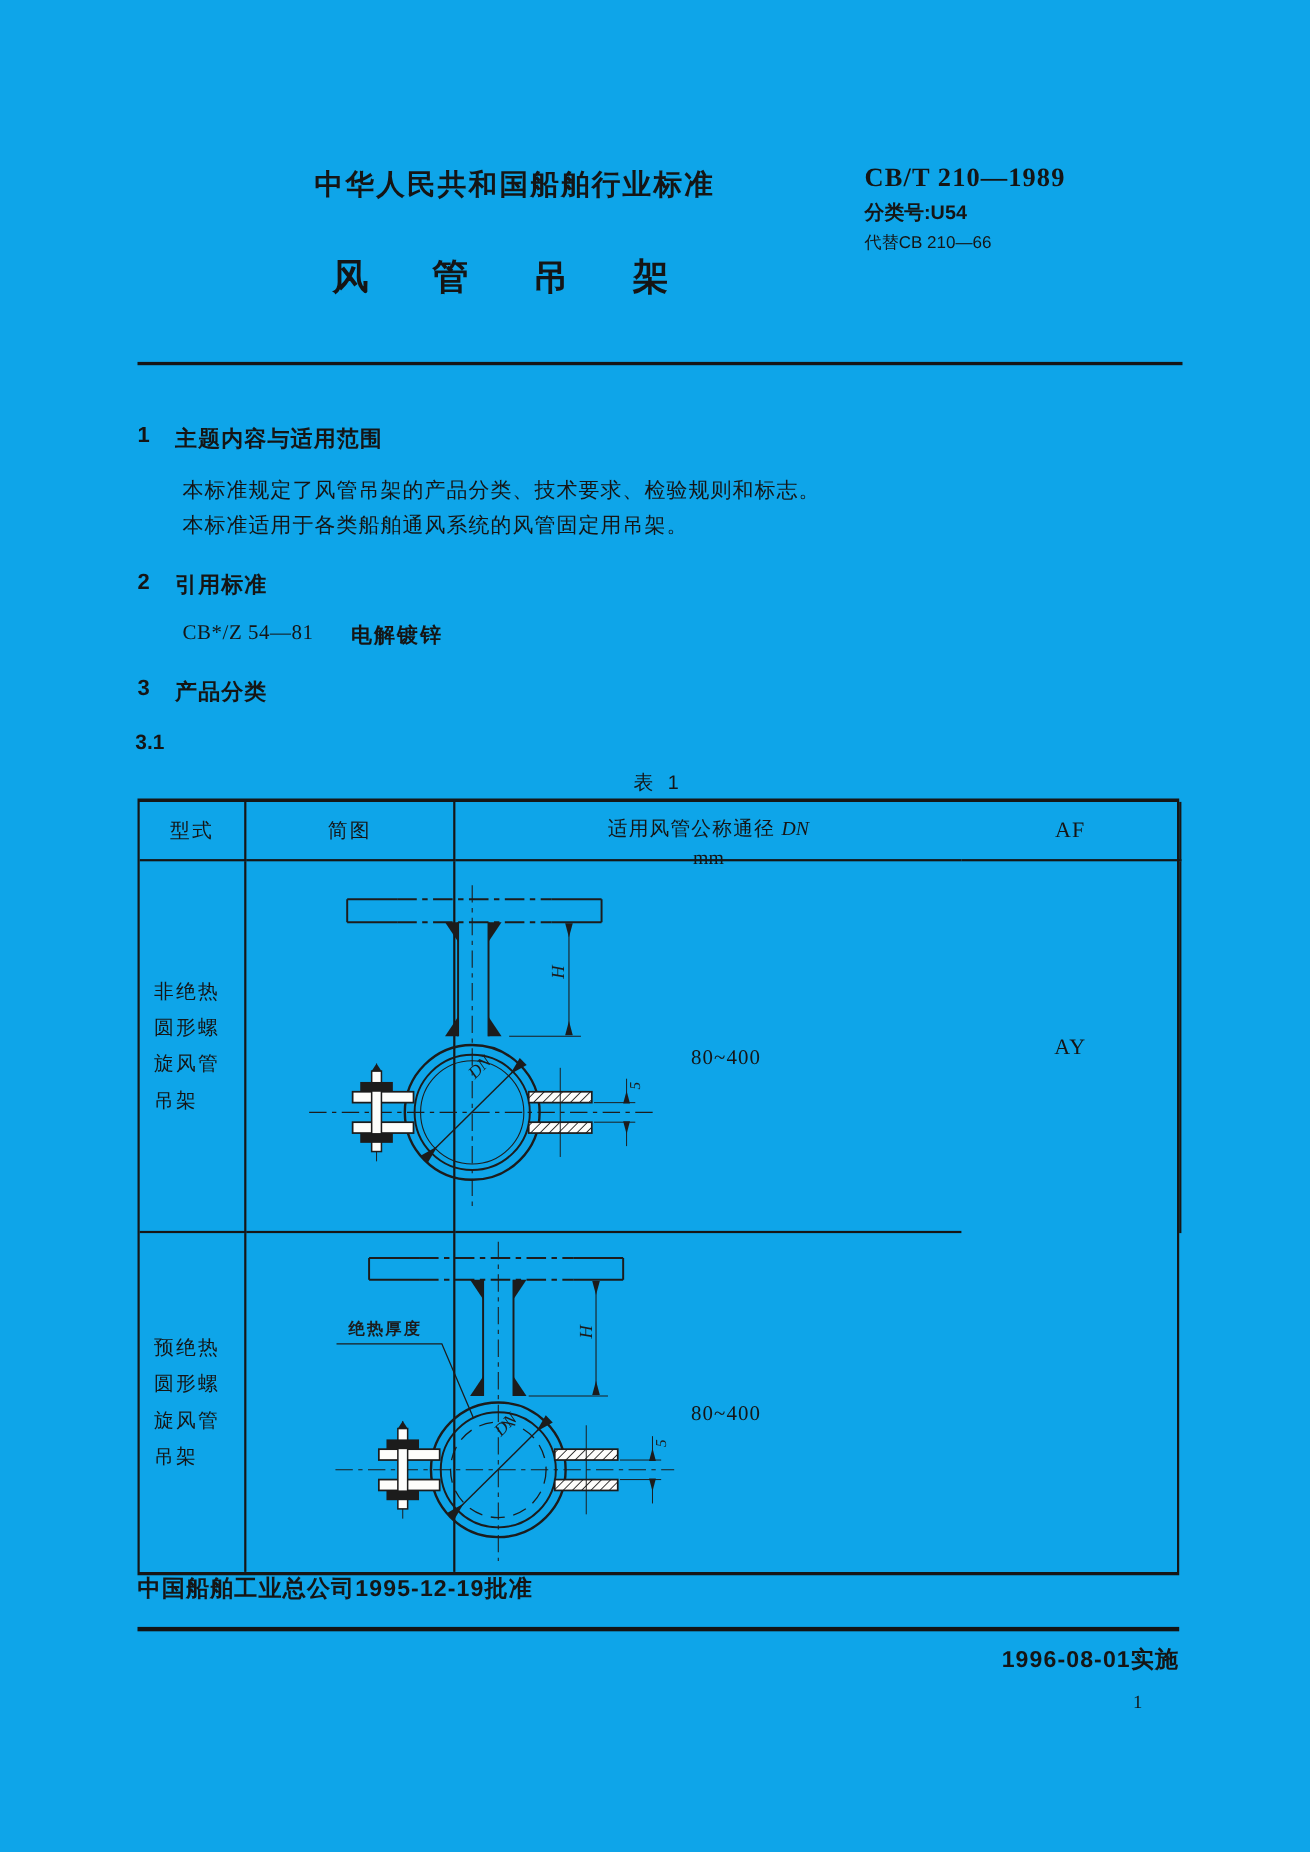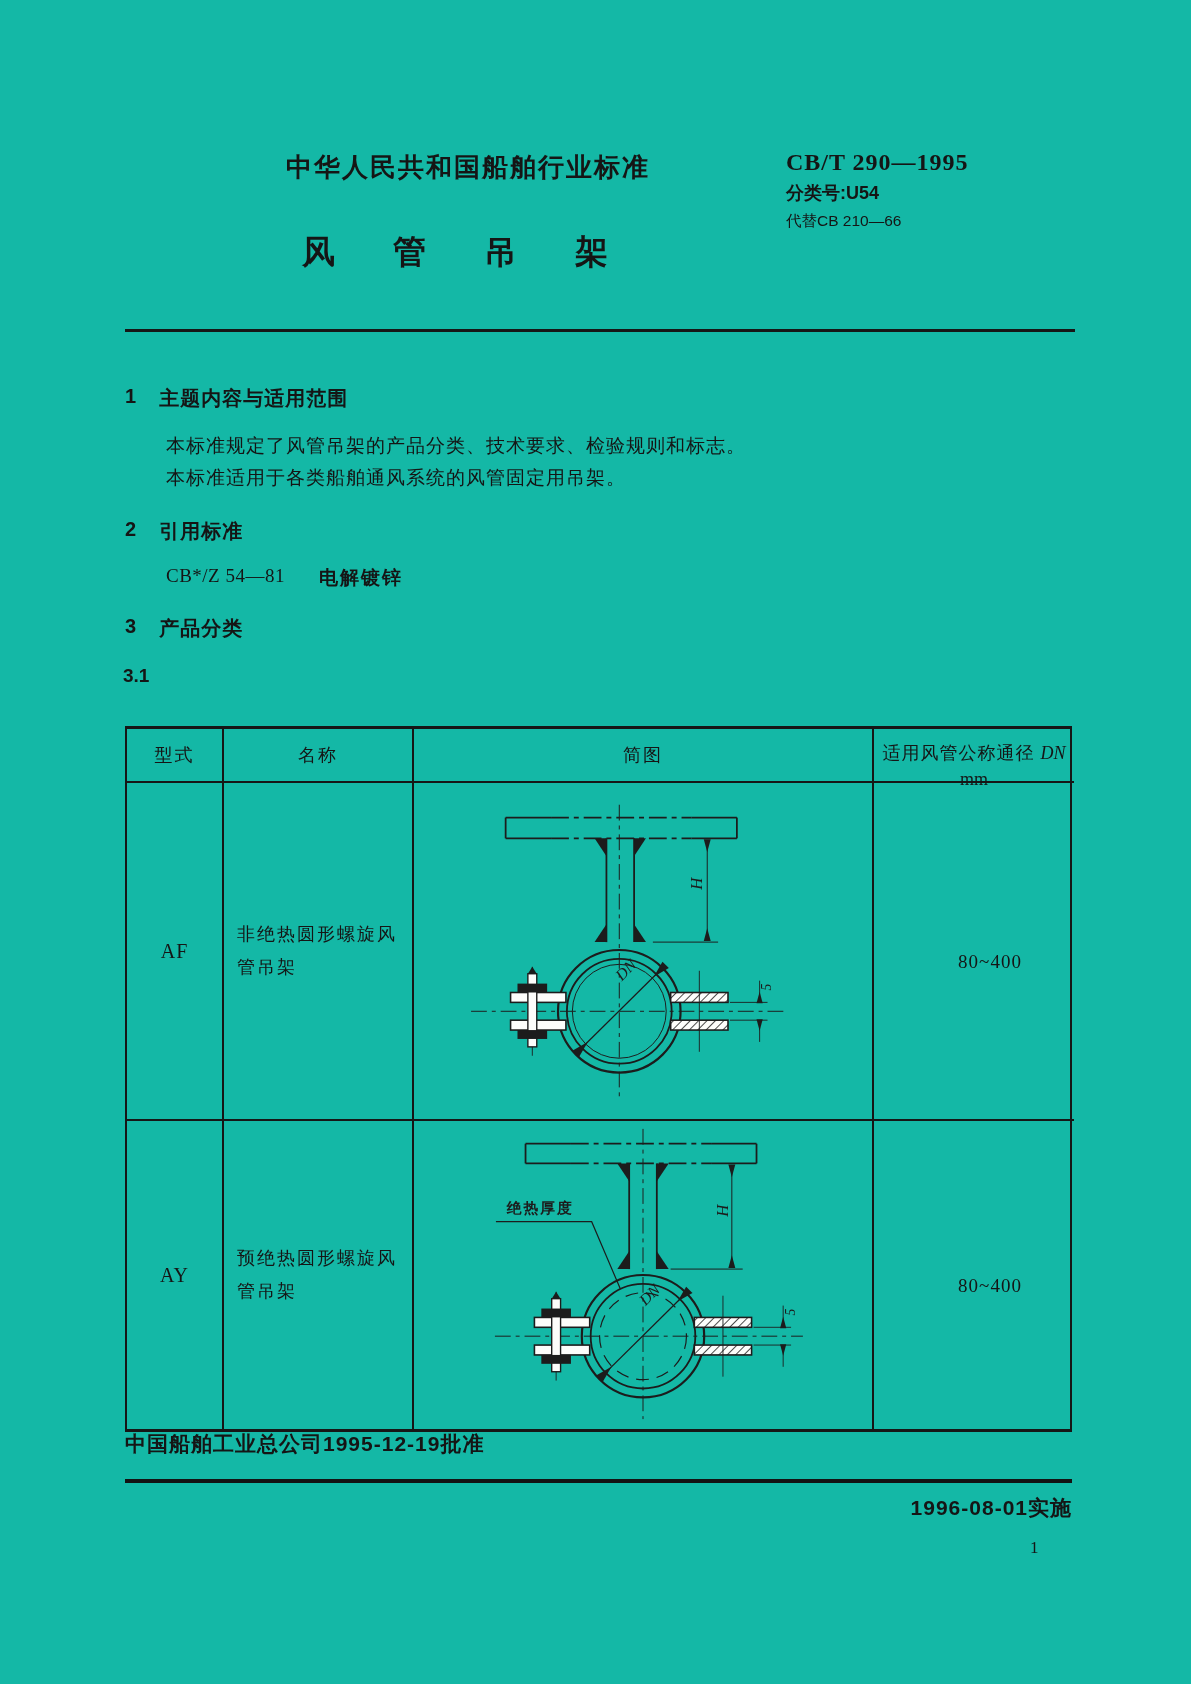--- a/index.html
+++ b/index.html
@@ -1,19 +1,19 @@
 <!DOCTYPE html>
 <html><head>
 <meta charset="utf-8">
 <style>
   * { margin:0; padding:0; box-sizing:border-box; }
   html,body { background:#e8e8e8; }
   .page {
     position:relative; width:1191px; height:1684px;
-    background:#14b8a6; color:#151515;
+    background:#0ea5e9; color:#151515;
     font-family:"Liberation Sans", sans-serif;
     overflow:hidden; margin:0 auto;
   }
   .abs { position:absolute; }
   .org-line { top:150px; left:286px; font-size:26px; font-weight:bold; letter-spacing:2px; }
   .doc-title { top:230px; left:302px; font-size:33px; font-weight:bold; letter-spacing:58px; white-space:nowrap; }
   .code-block { top:146px; left:786px; display:flex; flex-direction:column; }
   .code-main { font-size:24px; font-weight:bold; letter-spacing:1px; line-height:32px; font-family:"Liberation Serif", serif; }
   .code-class { font-size:18px; font-weight:bold; line-height:30px; }
   .code-repl { font-size:15.5px; line-height:26px; }
@@ -65,21 +65,21 @@
   .svg-cjk { font-family:"Liberation Sans", sans-serif; letter-spacing:2px; }
 </style>
 </head>
 <body>
 
 <div class="page">
 
   <div class="abs org-line">中华人民共和国船舶行业标准</div>
 
   <div class="abs code-block">
-    <span class="code-main">CB/T 290—1995</span>
+    <span class="code-main">CB/T 210—1989</span>
     <span class="code-class">分类号:U54</span>
     <span class="code-repl">代替CB 210—66</span>
   </div>
 
   <div class="abs doc-title">风管吊架</div>
 
   <div class="abs top-rule"></div>
 
   <div class="abs sec-h s1">
     <span class="h-num">1</span>
@@ -98,25 +98,25 @@
   </div>
 
   <div class="abs sec-h s3">
     <span class="h-num">3</span>
     <span>产品分类</span>
   </div>
   <div class="abs s31">
     <span class="s31-num">3.1</span>
   </div>
 
+  <div class="abs tbl-caption">表 1</div>
 
   <div class="abs t1">
 
     <div class="c hc">型式</div>
-    <div class="c hc">名称</div>
     <div class="c hc">简图</div>
     <div class="c hc hc4 last-col">
       <span>
         <span>适用风管公称通径</span><span class="dn-sym">DN</span>
       </span>
       <span class="unit">mm</span>
     </div>
 
     <div class="c type-cell">AF</div>
     <div class="c name-cell">非绝热圆形螺旋风管吊架</div>

